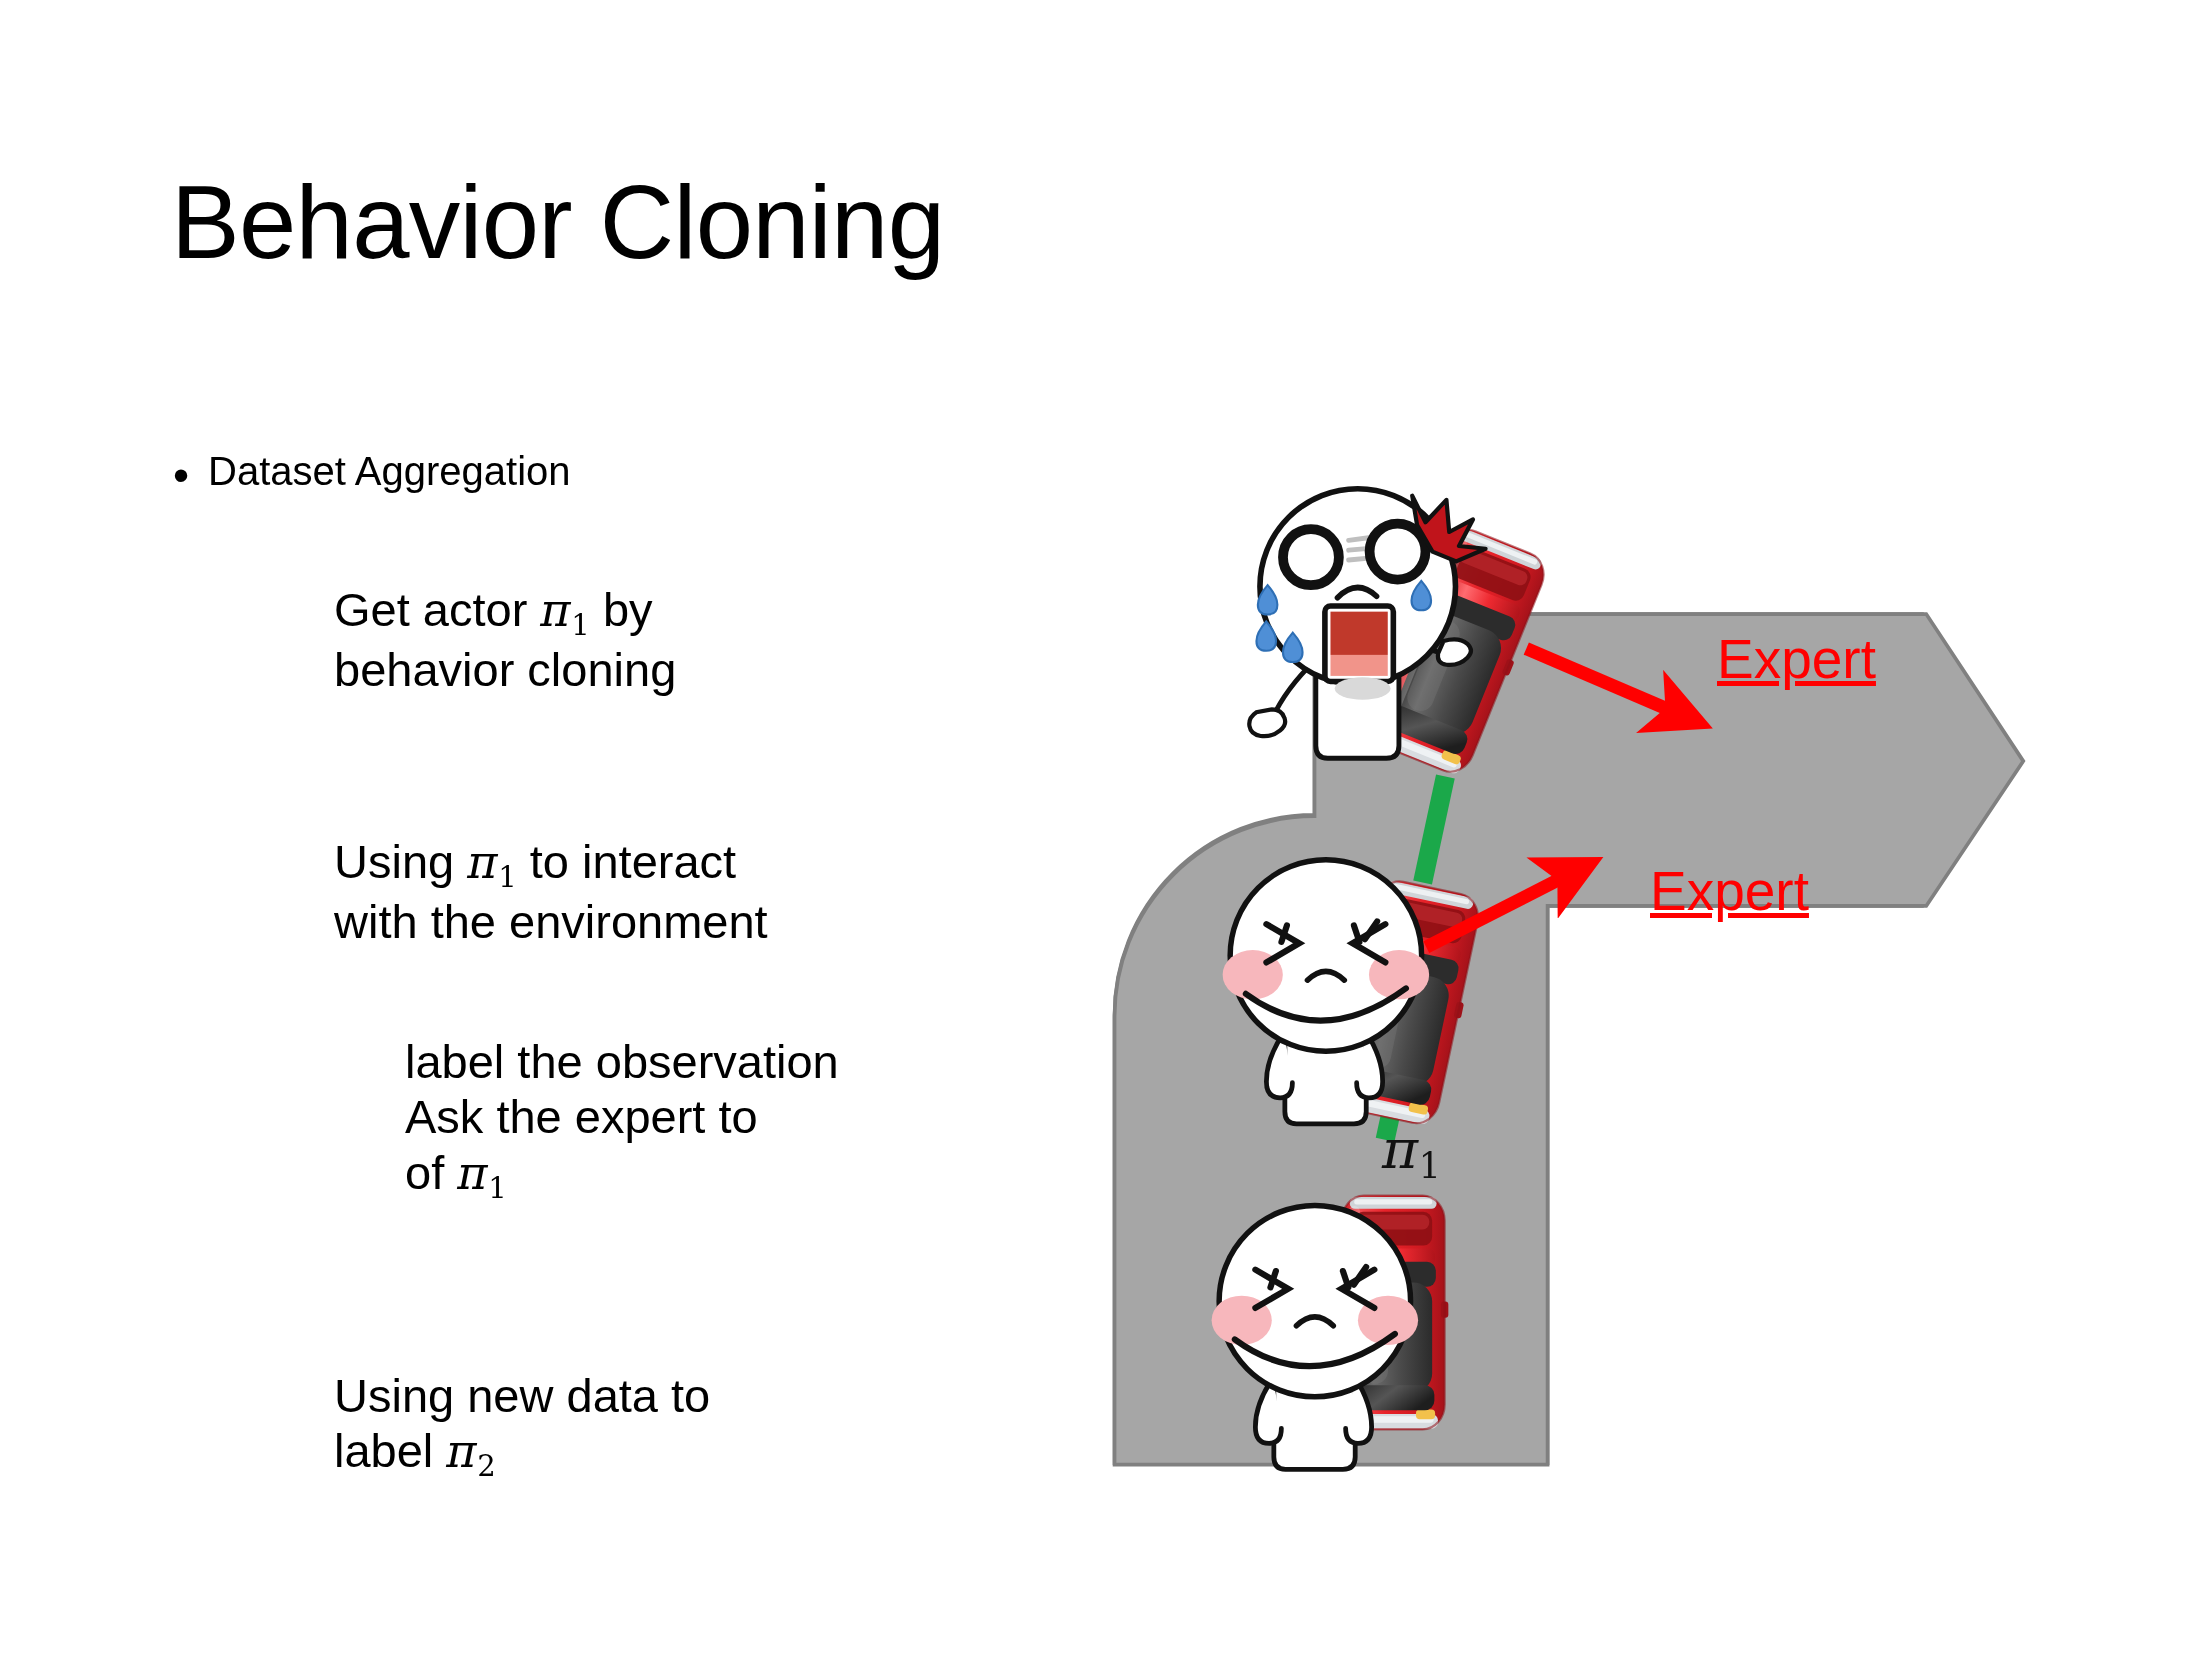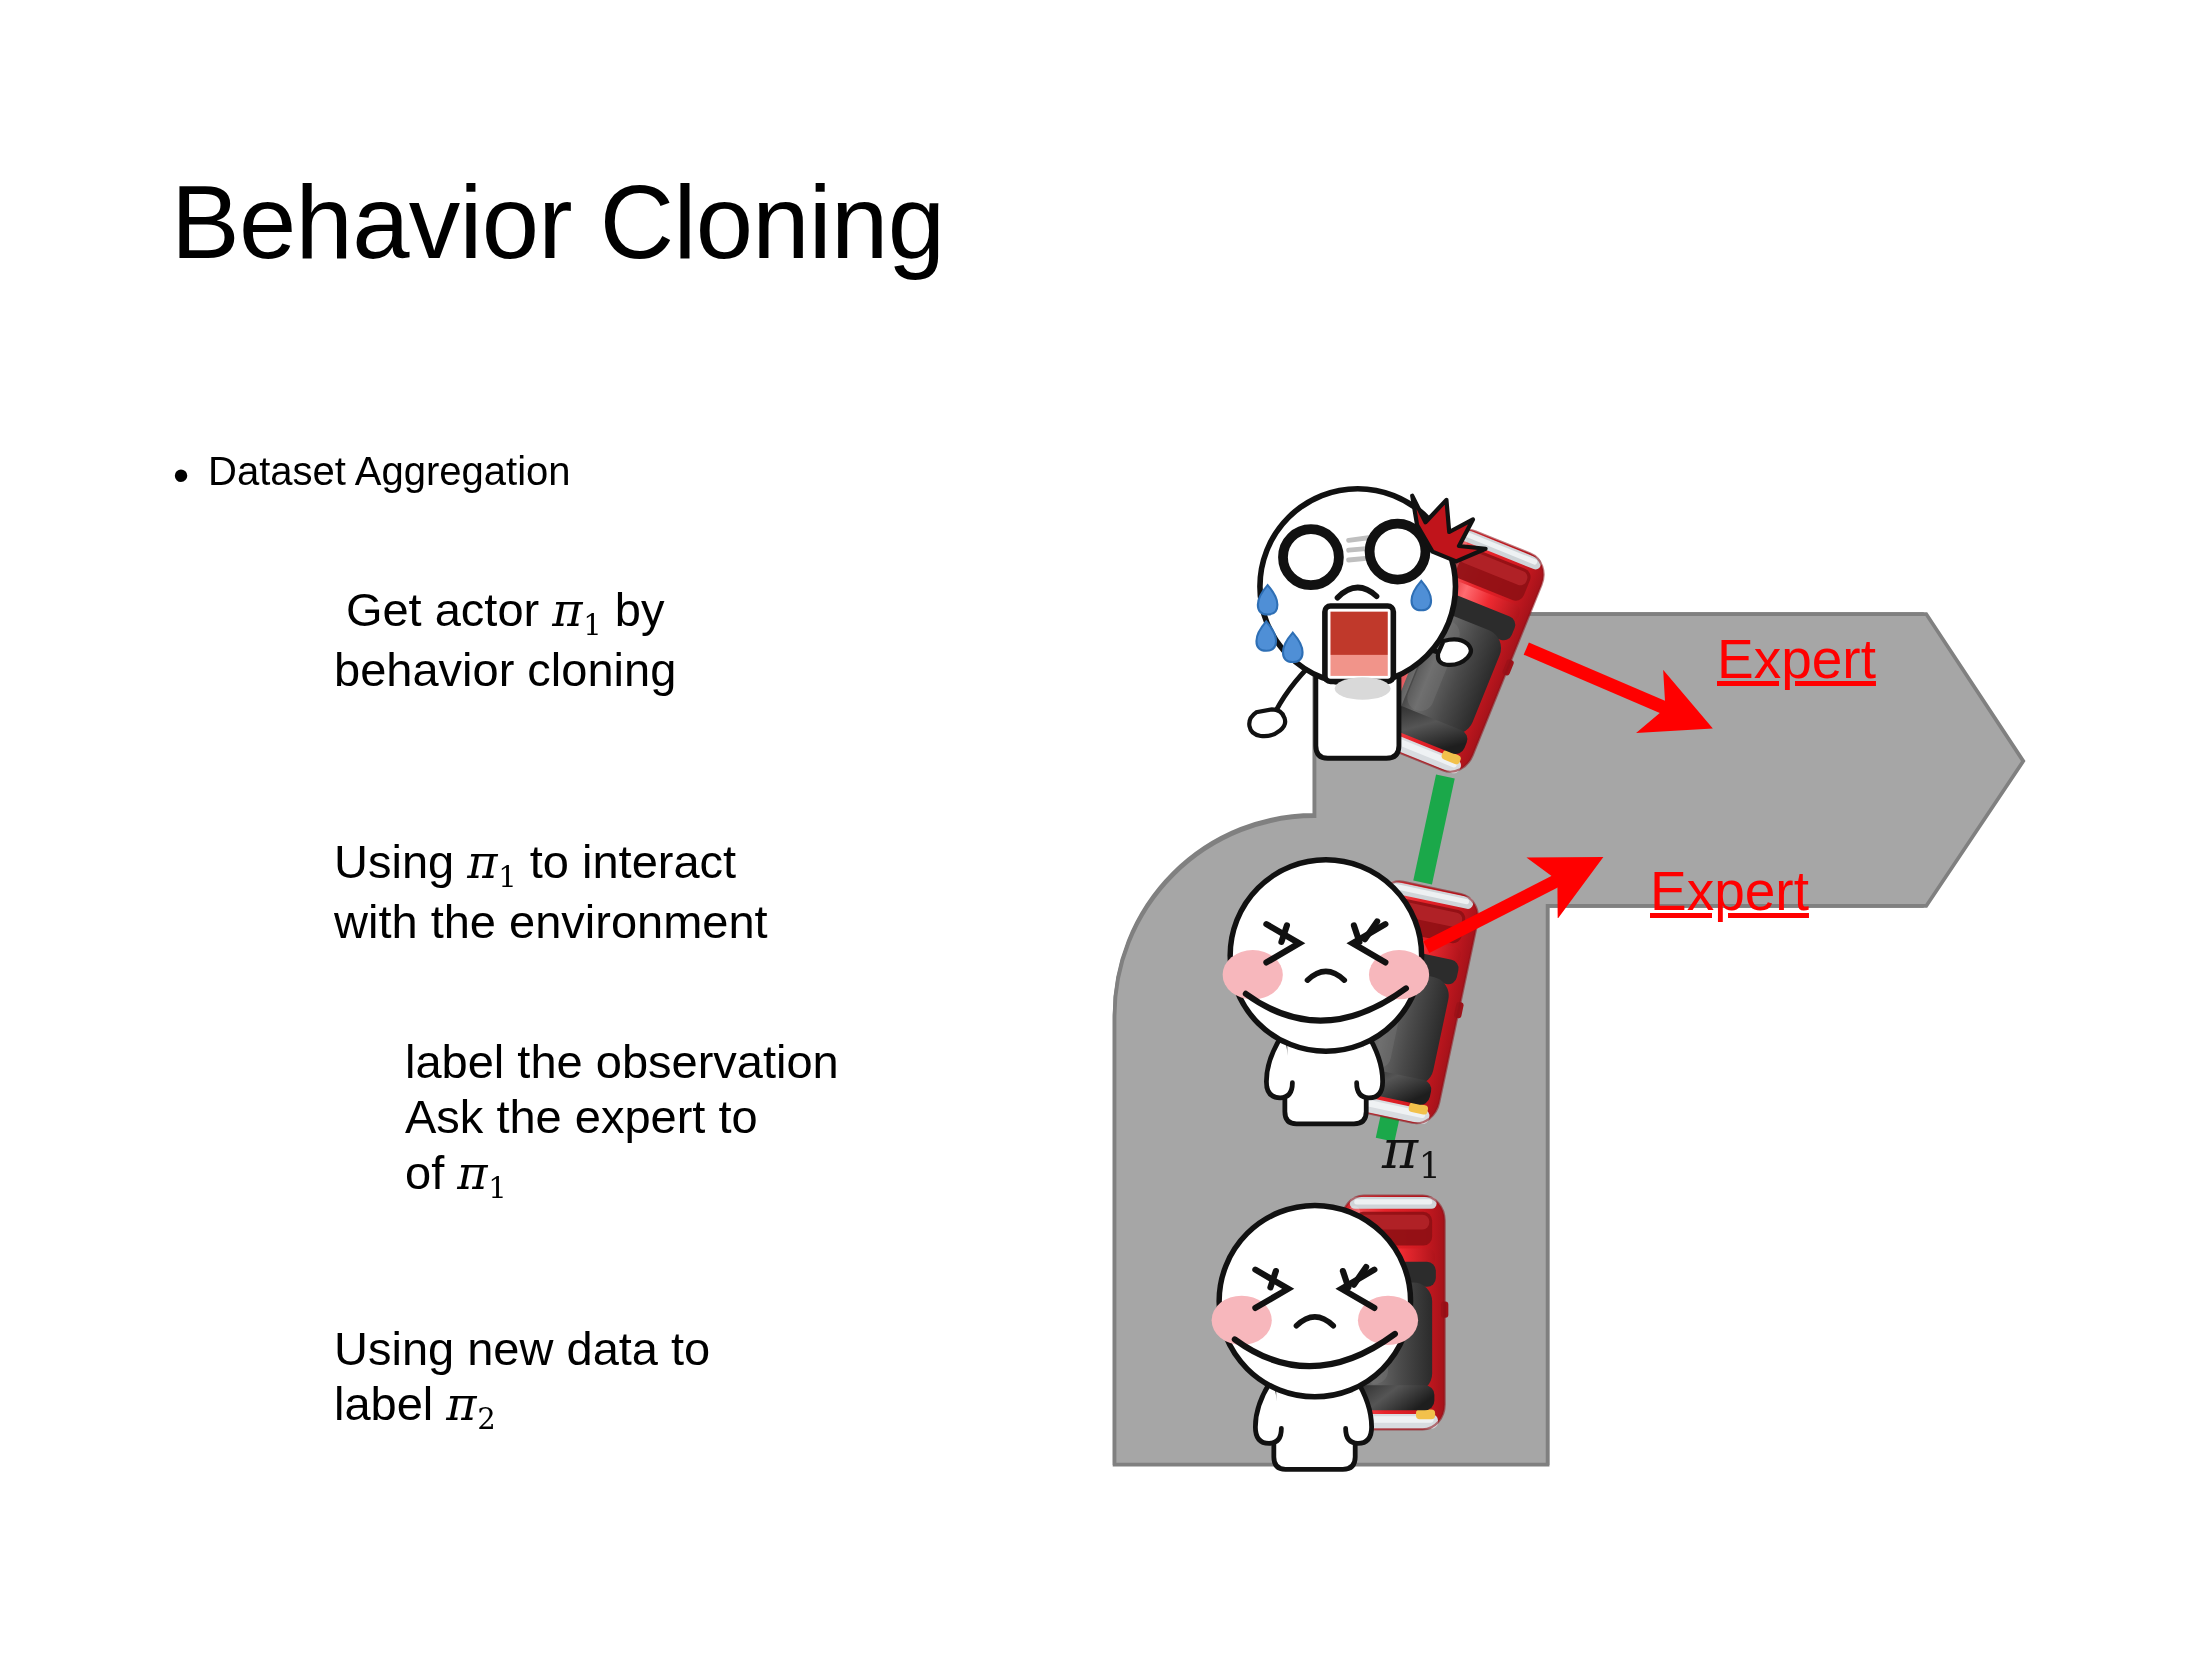--- a/index.html
+++ b/index.html
@@ -21,24 +21,24 @@
   #bullet-row{
     position:absolute; left:173px; top:450px;
     display:flex; align-items:flex-start; gap:19px;
   }
   #bullet-dot{ font-size:46px; line-height:1; margin-top:1.5px; }
   #bullet-label{ font-size:40px; line-height:1.05; white-space:nowrap; }
 
   .para{ position:absolute; font-size:47px; line-height:1.18; }
   .para .ln{ display:block; white-space:nowrap; }
 
-  #para-1{ left:334px; top:582px;text-align:center; }
+  #para-1{ left:334px; top:582px; }
   #para-2{ left:334px; top:834px; }
   #para-3{ left:405px; top:1034px; }
-  #para-4{ left:334px; top:1321px; }
+  #para-4{ left:334px; top:1368px; }
 
   
   .pi{ font-family:"DejaVu Serif", serif; font-style:italic; font-size:0.98em; }
   .sub{ font-family:"DejaVu Serif", serif; font-style:normal;
         font-size:0.62em; vertical-align:-0.30em; padding-left:0.7px; }
 
   
   #diagram{ position:absolute; left:1088px; top:456px; width:978px; height:1044px; }
   #diagram svg{ position:absolute; left:0; top:0; }
 

